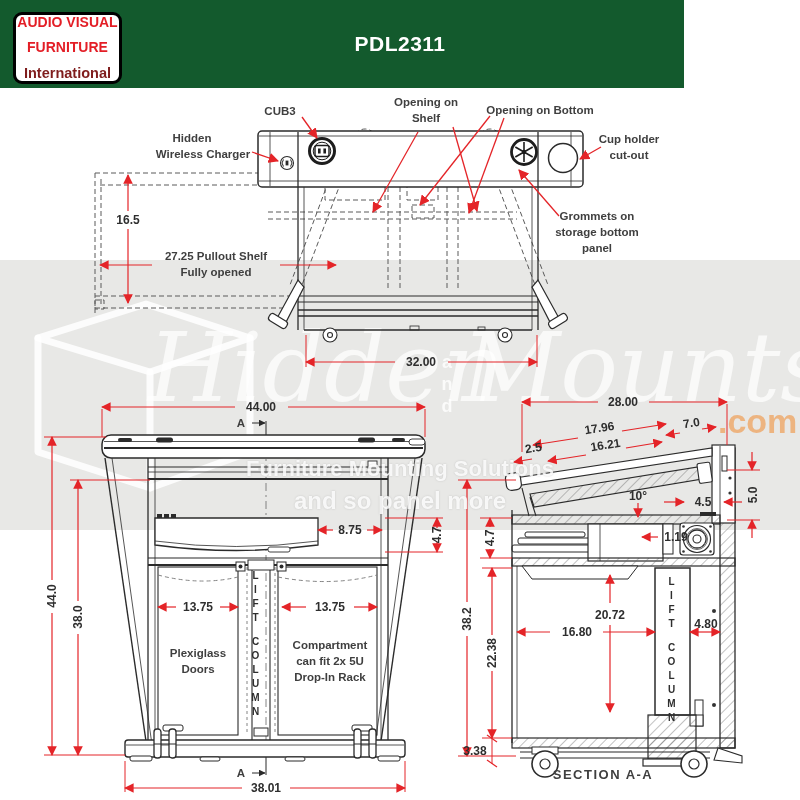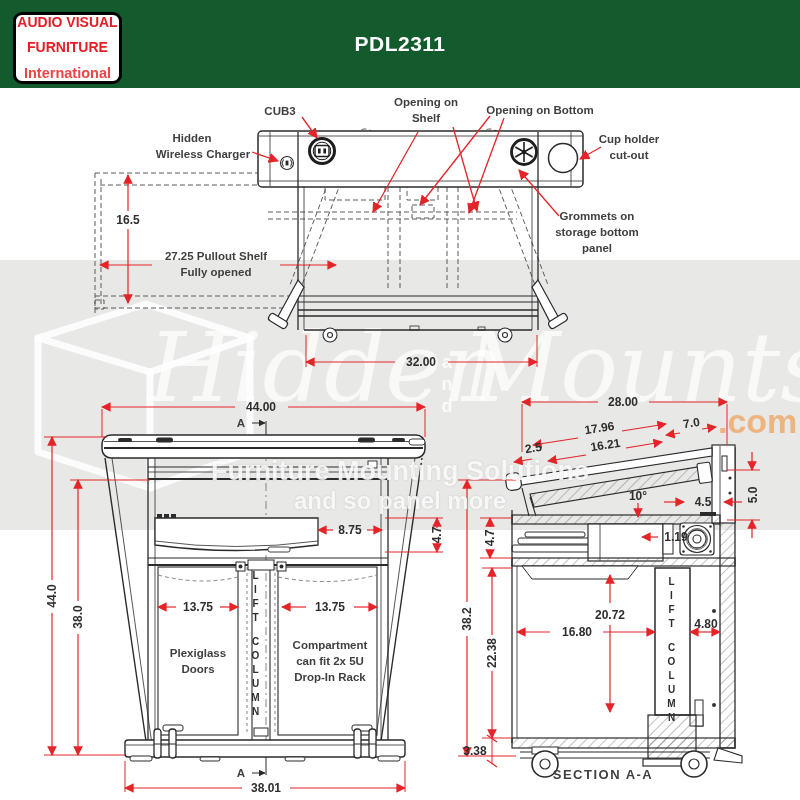--- a/index.html
+++ b/index.html
@@ -1,24 +1,24 @@
 <!DOCTYPE html>
 <html><head>
 <meta charset="utf-8">
 <style>
   html,body{margin:0;padding:0;}
   body{width:800px;height:800px;position:relative;background:#ffffff;
        font-family:"Liberation Sans", sans-serif;overflow:hidden;}
   
-  .hdr{position:absolute;left:0;top:0;width:800px;height:88px;background:#135a2d;}
+  .hdr{position:absolute;left:0;top:0;width:684px;height:88px;background:#135a2d;}
   .logo{position:absolute;left:13px;top:12px;width:103px;height:66px;background:#fff;
         border:3px solid #000000;border-radius:9px;box-shadow:0 0 0 2px #ffffff inset;
         display:flex;flex-direction:column;align-items:center;justify-content:space-between;line-height:1.12;}
   .logo .r{color:#e31e26;font-weight:bold;font-size:14px;letter-spacing:0;}
-  .logo .g{color:#ef4444;font-weight:bold;font-size:14.5px;}
+  .logo .g{color:#7f1d1d;font-weight:bold;font-size:14.5px;}
   .title{position:absolute;left:0;top:0;width:800px;height:88px;display:flex;align-items:center;justify-content:center;
          color:#ffffff;font-size:21px;font-weight:bold;letter-spacing:.5px;}
   
   .band{position:absolute;left:0;top:260px;width:800px;height:270px;background:#e8e8e6;}
   .wm{position:absolute;pointer-events:none;}
   .script{font-family:"DejaVu Serif", serif;font-style:italic;font-size:96px;
           color:rgba(255,255,255,.72);white-space:nowrap;}
   .wm-and{writing-mode:vertical-lr;text-orientation:upright;font-size:18px;font-weight:bold;
           color:rgba(255,255,255,.8);letter-spacing:2px;}
   .dotcom{font-size:34px;font-weight:bold;color:rgba(238,166,102,.8);}
@@ -530,21 +530,21 @@
   </g>
   <text class="cap" x="153" y="389">SECTION A-A</text>
 </svg>
 
 <div class="vt" style="left:250px;top:570px">LIFT</div>
 <div class="vt" style="left:250px;top:636px">COLUMN</div>
 <div class="vt" style="left:666px;top:576px">LIFT</div>
 <div class="vt" style="left:666px;top:642px">COLUMN</div>
 
 <div class="wm dotcom" style="left:718px;top:402px">.com</div>
-<div class="wm tag" style="left:0;top:456px;font-size:27px">Furniture Mounting Solutions</div>
+<div class="wm tag" style="left:0;top:456px;font-size:22px">Furniture Mounting Solutions</div>
 <div class="wm tag" style="left:0;top:487px;font-size:24px">and so panel more</div>
 
 <div class="hdr">
   <div class="title">PDL2311</div>
 </div>
 <div class="logo">
   <span class="r">AUDIO VISUAL</span>
   <span class="r">FURNITURE</span>
   <span class="g">International</span>
 </div>

